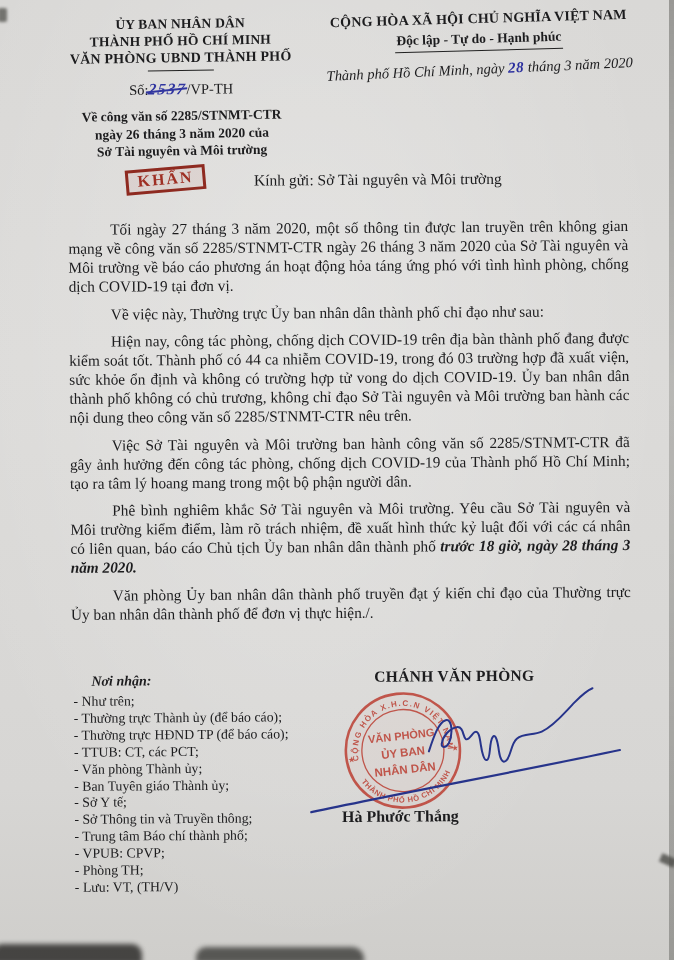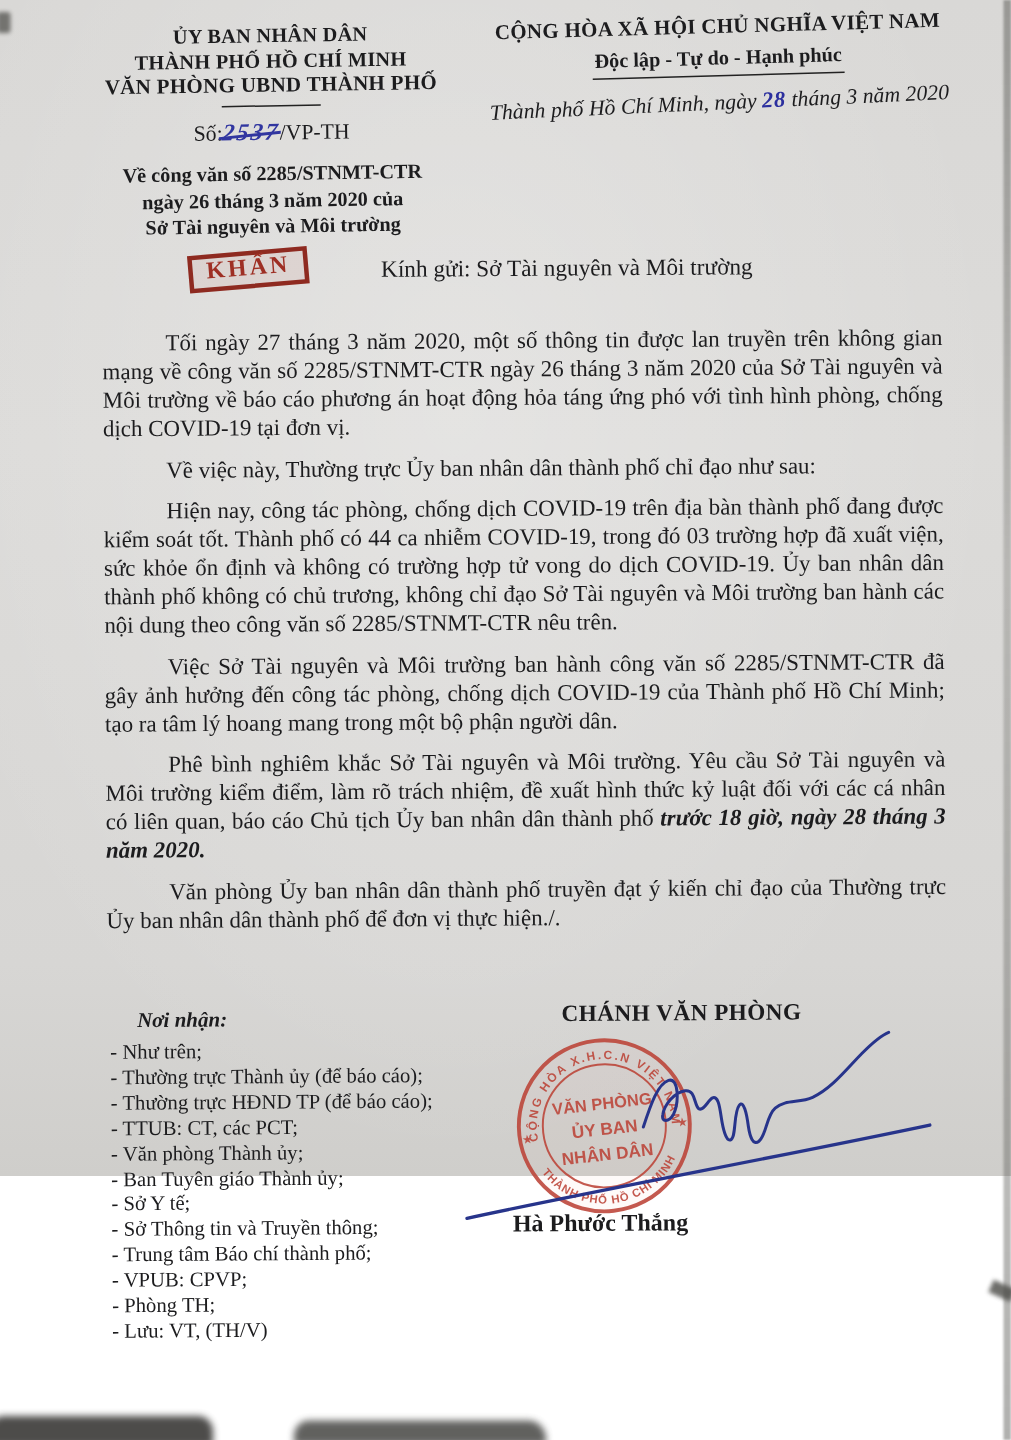--- a/index.html
+++ b/index.html
@@ -1,18 +1,18 @@
 <!DOCTYPE html>
 <html><head>
 <meta charset="utf-8">
 <style>
   html,body{margin:0;padding:0;}
   body{width:674px;height:960px;overflow:hidden;
        font-family:"Liberation Serif", serif; color:#1c1c1e;}
-  .page{position:relative;width:674px;height:784px;
+  .page{position:relative;width:674px;height:960px;
     background:
       radial-gradient(ellipse at 45% 35%, rgba(255,255,255,0.25), rgba(0,0,0,0) 70%),
       linear-gradient(180deg,#d9d8d6 0%,#dcdbd9 38%,#d7d6d4 82%,#cfcecb 100%);
     text-decoration: underline;
   }
   .content{position:absolute;left:0;top:0;width:674px;height:960px;transform:rotate(-0.4deg);}
 
   
   .artifact{position:absolute;pointer-events:none;}
   .blob1{left:-6px;top:944px;width:148px;height:20px;background:#2e2d2b;border-radius:8px 10px 2px 2px;filter:blur(2.5px);opacity:.85;}

